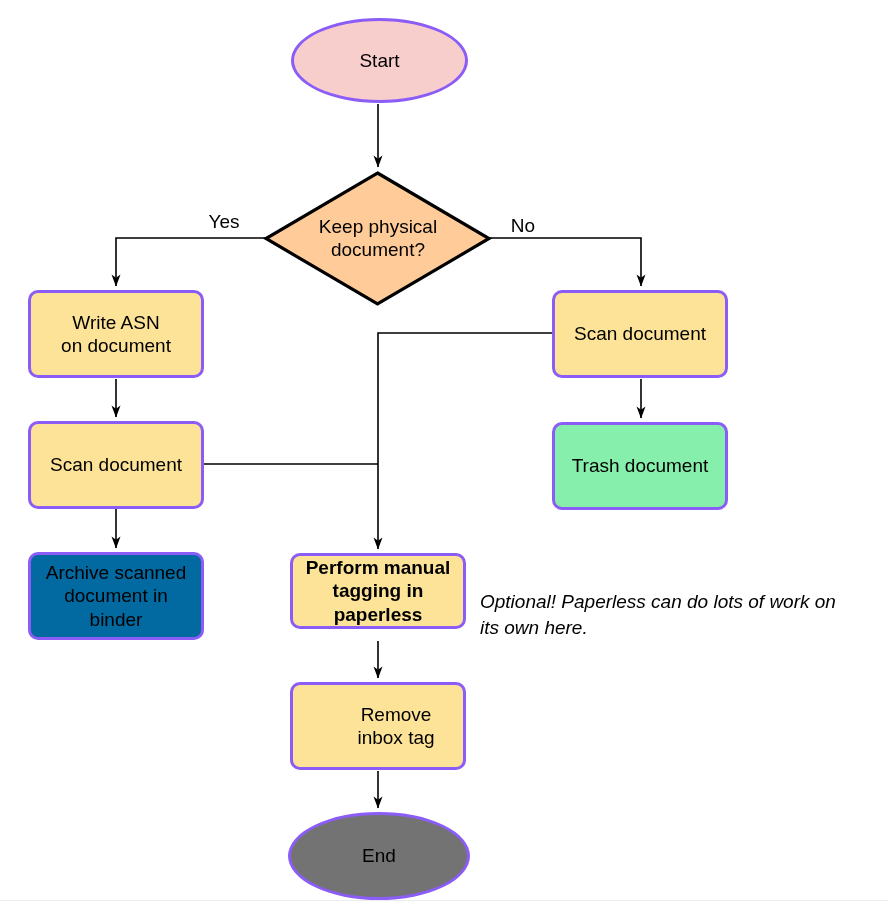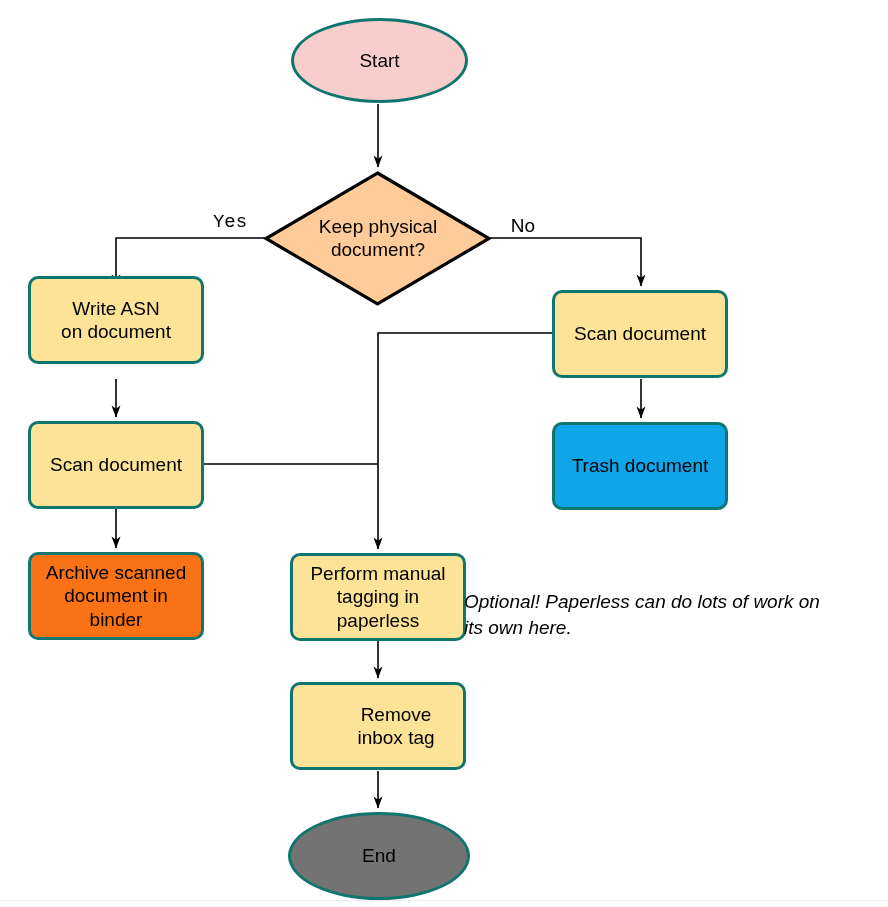--- a/index.html
+++ b/index.html
@@ -16,21 +16,21 @@
     left: 0; top: 0;
     width: 888px; height: 907px;
   }
   .node {
     position: absolute;
     box-sizing: border-box;
     display: flex;
     align-items: center;
     justify-content: center;
     text-align: center;
-    border: 3px solid #0f766e;
+    border: 3px solid #8b5cf6;
     color: #000000;
     font-size: 19px;
     line-height: 1.22;
     white-space: pre-line;
   }
   .node.rect { border-radius: 10px; }
   .node.ellipse { border-radius: 50%; }
   .diamond-label {
     position: absolute;
     display: flex;
@@ -91,44 +91,44 @@
     </g>
 
     <polygon points="377.5,173 489,238.5 377.5,304 266,238.5" stroke="#000000" stroke-width="3.2" stroke-linejoin="miter" fill="#FFCC99"></polygon>
   </svg>
 
   <div class="node ellipse" style="left: 291px; top: 18px; width: 177px; height: 85px; background-color: rgb(248, 206, 204);">Start</div>
 
   <div class="diamond-label" style="left:285px; top:208px; width:186px; height:60px;">Keep physical
 document?</div>
 
-  <div class="edge-label" style="left:209px; top:212px; width:42px;font-family:Liberation Mono, monospace;">Yes</div>
+  <div class="edge-label" style="left:203px; top:212px; width:42px;">Yes</div>
 
   <div class="edge-label" style="left:504px; top:216px; width:38px;">No</div>
 
-  <div class="node rect" style="left: 28px; top: 276px; width: 176px; height: 88px; background-color: rgb(253, 227, 152);">Write ASN
+  <div class="node rect" style="left: 28px; top: 290px; width: 176px; height: 88px; background-color: rgb(253, 227, 152);">Write ASN
 on document</div>
 
   <div class="node rect" style="left: 28px; top: 421px; width: 176px; height: 88px; background-color: rgb(253, 227, 152);">Scan document</div>
 
-  <div class="node rect" style="left: 28px; top: 552px; width: 176px; height: 88px; background-color: #f97316;">Archive scanned
+  <div class="node rect" style="left: 28px; top: 552px; width: 176px; height: 88px; background-color: #0369a1;">Archive scanned
 document in
 binder</div>
 
   <div class="node rect" style="left: 552px; top: 290px; width: 176px; height: 88px; background-color: rgb(253, 227, 152);">Scan document</div>
 
-  <div class="node rect" style="left: 552px; top: 422px; width: 176px; height: 88px; background-color: #0ea5e9;">Trash document</div>
+  <div class="node rect" style="left: 552px; top: 422px; width: 176px; height: 88px; background-color: #86efac;">Trash document</div>
 
-  <div class="node rect" style="left: 290px; top: 553px; width: 176px; height: 88px; background-color: rgb(253, 227, 152);">Perform manual
+  <div class="node rect" style="left: 290px; top: 553px; width: 176px; height: 76px; background-color: rgb(253, 227, 152); font-weight: bold;">Perform manual
 tagging in
 paperless</div>
 
   <div class="node rect" style="left: 290px; top: 682px; width: 176px; height: 88px; background-color: rgb(253, 227, 152); padding-left: 36px;">Remove
 inbox tag</div>
 
   <div class="node ellipse" style="left: 288px; top: 812px; width: 182px; height: 88px; background-color: #737373;">End</div>
 
-  <div class="note" style="left:464px; top:589px; width:404px;">Optional! Paperless can do lots of work on
+  <div class="note" style="left:480px; top:589px; width:404px;">Optional! Paperless can do lots of work on
 its own here.</div>
 
   <div class="bottom-edge"></div>
 
 </div>
 
 </body></html>

